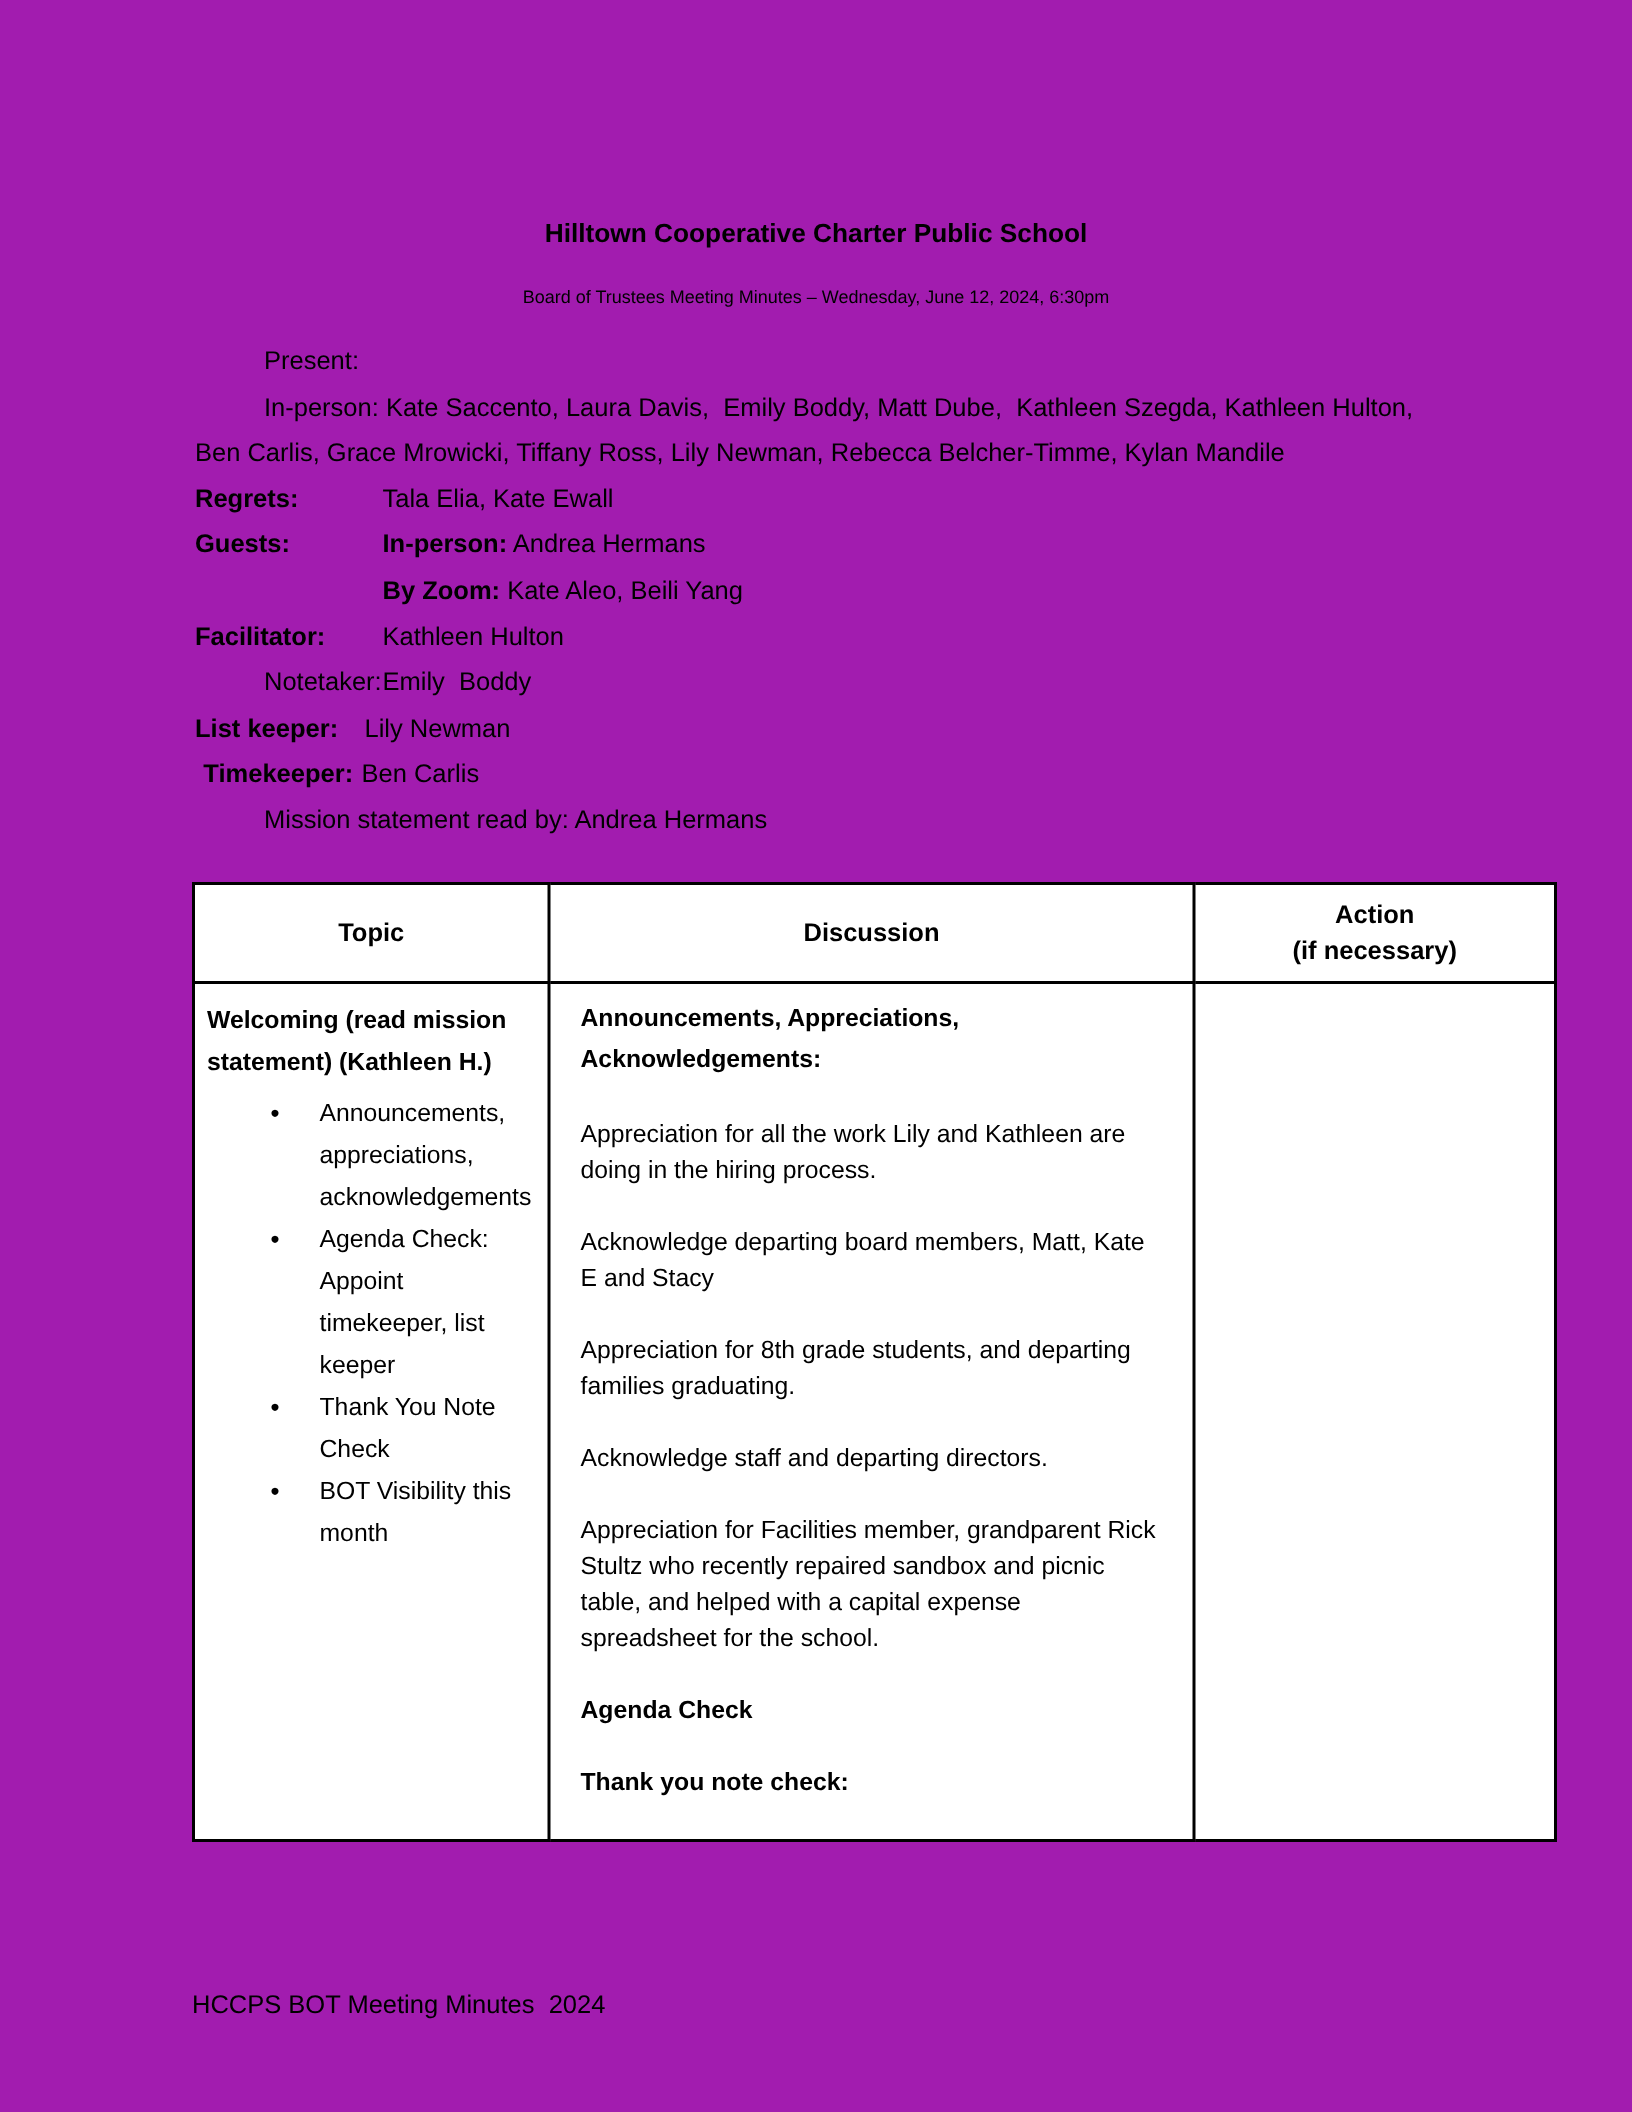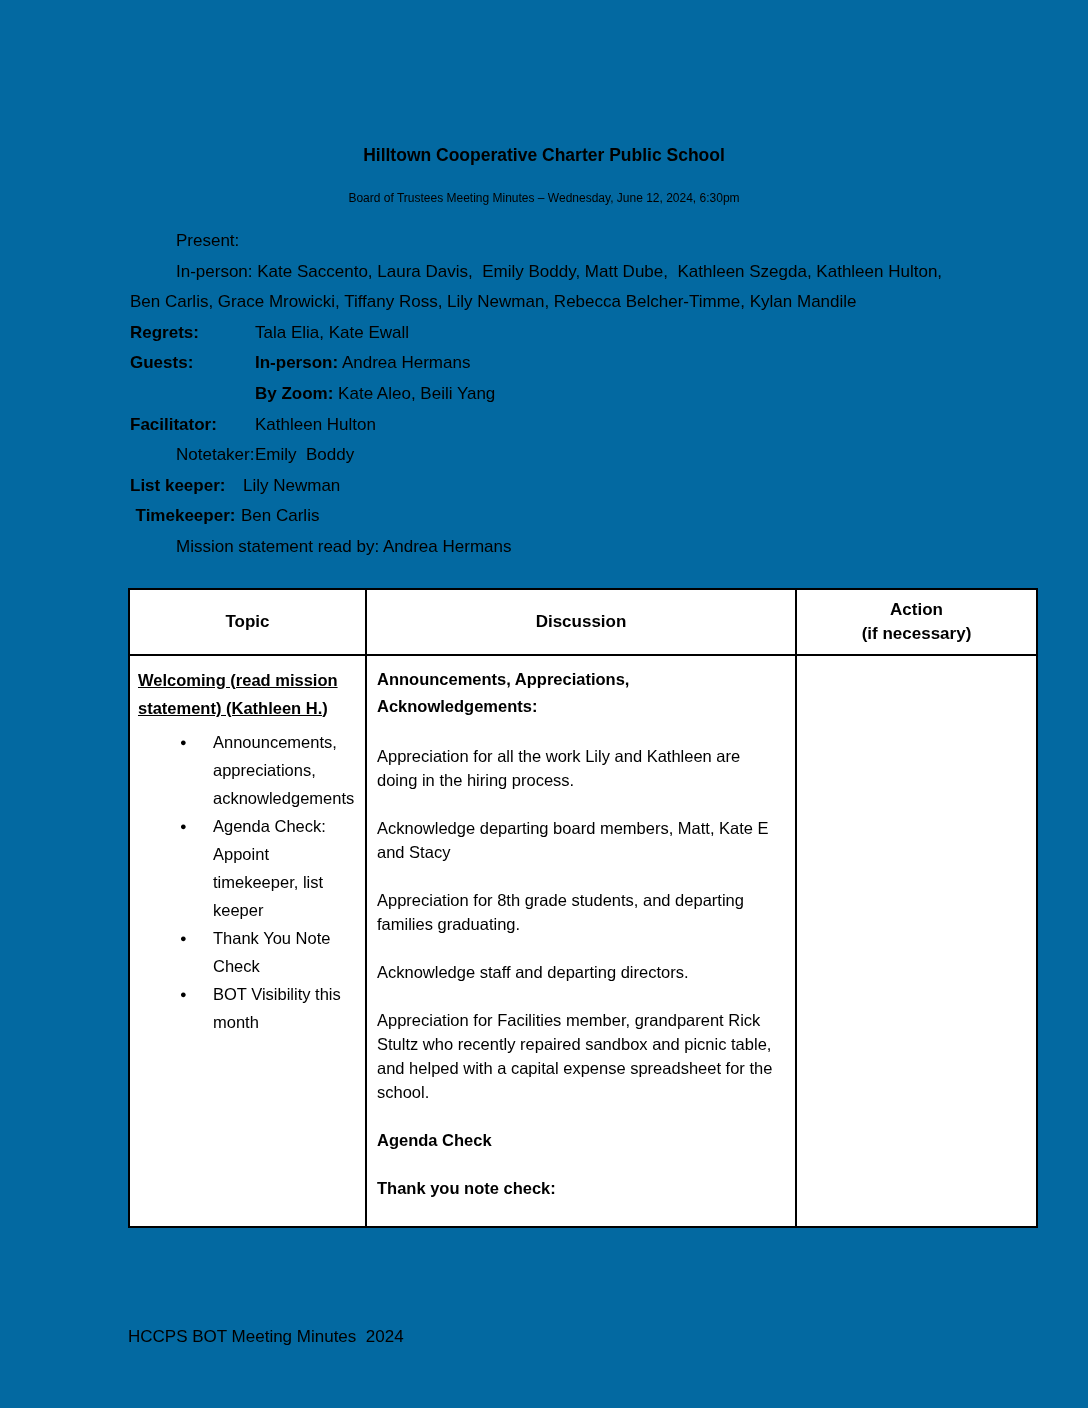--- a/index.html
+++ b/index.html
@@ -1,19 +1,19 @@
 <!DOCTYPE html>
 <html><head>
 <meta charset="utf-8">
 <style>
   html,body { margin:0; padding:0; background:#fff; }
   .page {
     position:relative;
     width:1088px; height:1408px;
-    background:#0369a1;
+    background:#a21caf;
     color:#000;
     font-family:"Liberation Sans", sans-serif;
     font-size:17px;
     overflow:hidden;
   }
   .doc-title {
     padding-top:145px;
     text-align:center;
     font-weight:700;
     font-size:17.5px;
@@ -56,27 +56,27 @@
   table.minutes thead th {
     font-weight:700;
     text-align:center;
     vertical-align:middle;
     height:60px;
     line-height:24px;
     font-size:17px;
     padding:2px 4px;
   }
   td.topic-cell { padding:10px 8px; }
-  .topic-title { font-weight:700; line-height:28px;text-decoration:underline; }
+  .topic-title { font-weight:700; line-height:28px; }
   ul.topic-bullets { margin:6px 0 0 0; padding:0; list-style:none; }
   ul.topic-bullets li { display:flex; line-height:28px; }
   .bullet-glyph { flex:none; width:33px; margin-left:42px; font-size:11px; }
   .bullet-text { flex:1; }
 
-  td.discussion-cell { padding:10px 10px; }
+  td.discussion-cell { padding:10px 20px; }
   td.discussion-cell p { margin:0 0 24px 0; line-height:24px; white-space:pre-wrap; }
   td.discussion-cell p:last-child { margin-bottom:16px; }
   td.discussion-cell p.bold { font-weight:700; }
   td.discussion-cell p.heading { line-height:27px; }
 
   td.action-cell { padding:10px 8px; min-height:540px; }
   tbody td { height:538px; }
 
   .footer {
     margin:40px 0 0 128px;

